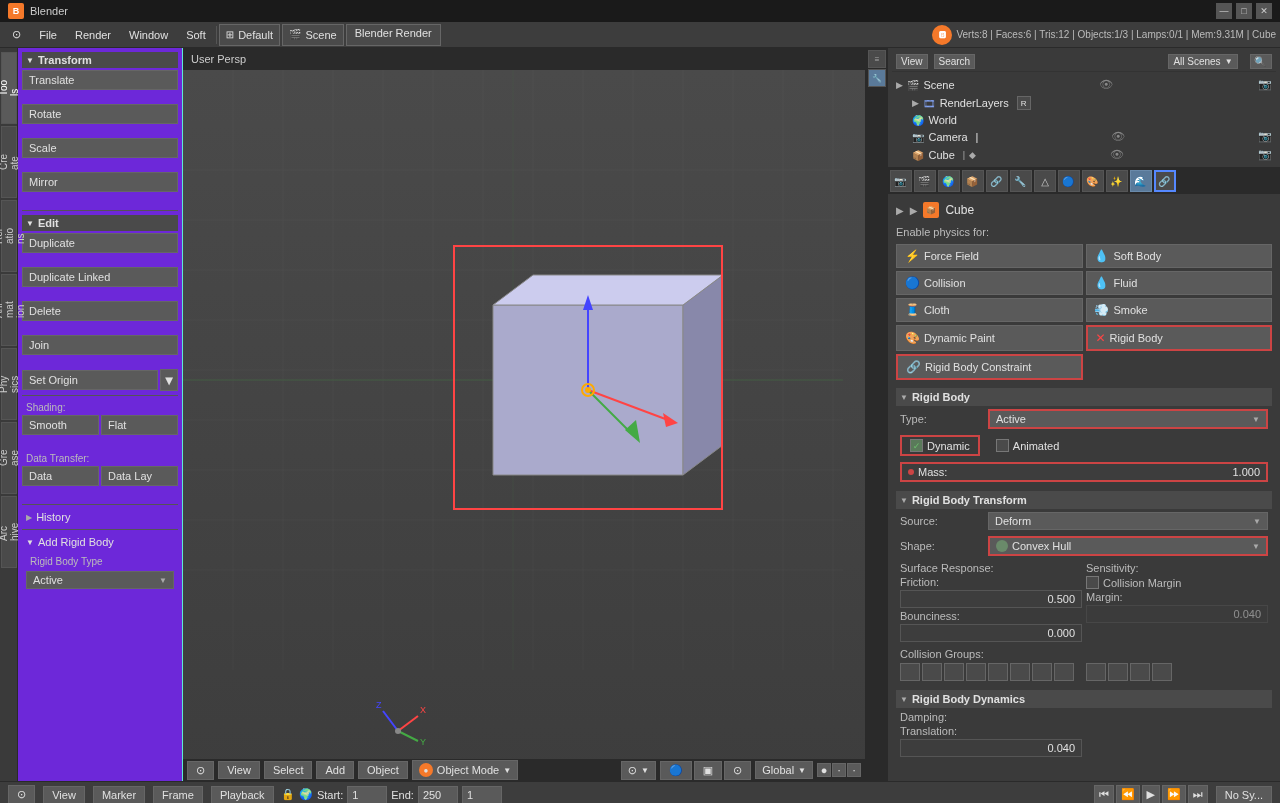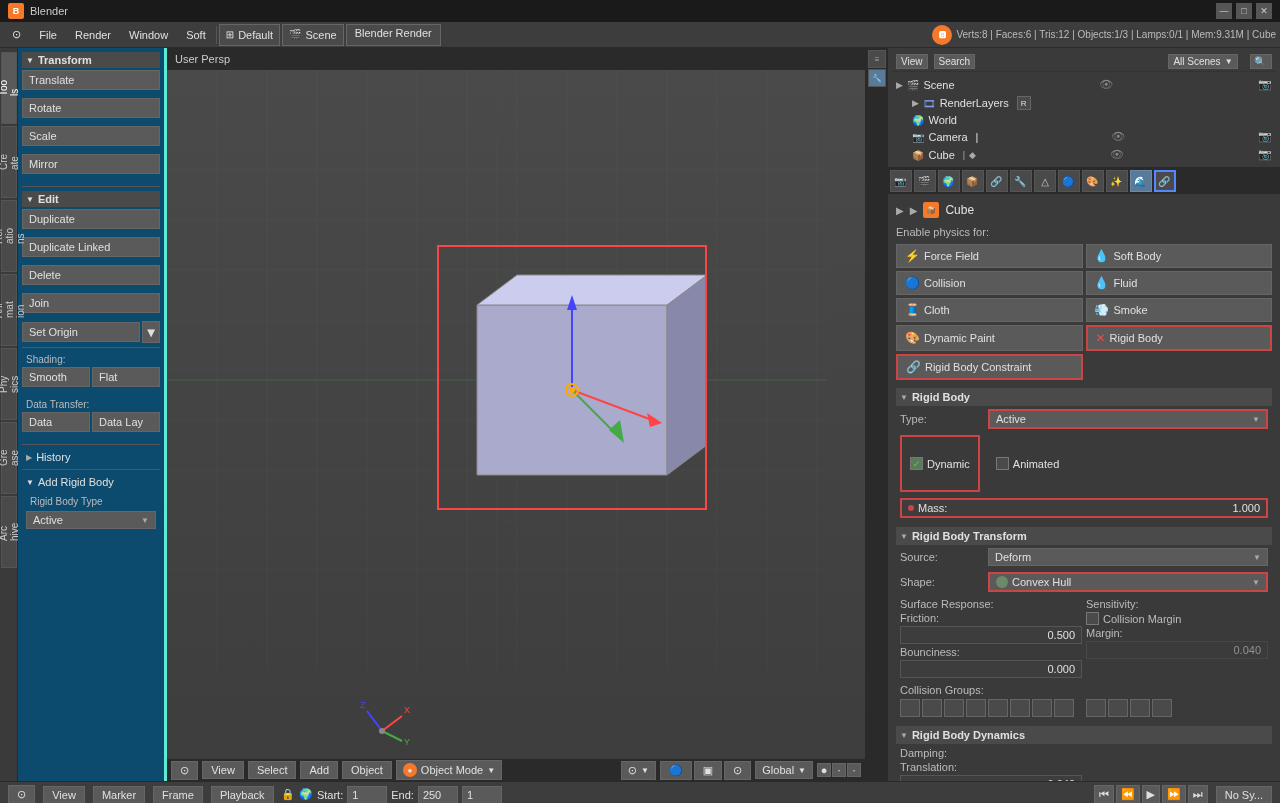--- a/index.html
+++ b/index.html
@@ -18,24 +18,24 @@
     .menu-btn { background: #3d3d3d; border: none; color: #e0e0e0; font-size: 11px; padding: 2px 8px; cursor: pointer; height: 22px; }
     .menu-workspace { background: #4a4a4a; border: 1px solid #666; padding: 2px 6px; color: #e0e0e0; font-size: 11px; display: flex; align-items: center; gap: 4px; cursor: pointer; height: 22px; }
     .menu-render-engine { background: #4a4a4a; border: 1px solid #666; padding: 2px 8px; color: #e0e0e0; font-size: 11px; cursor: pointer; height: 22px; }
     #info-bar { display: flex; align-items: center; gap: 4px; margin-left: auto; font-size: 10px; color: #bbb; }
     .blender-logo { width: 20px; height: 20px; background: #f5792a; border-radius: 50%; display: flex; align-items: center; justify-content: center; color: white; font-size: 8px; font-weight: bold; }
 
     
     #main { display: flex; height: calc(803px - 22px - 26px - 26px - 22px); }
 
     
-    #tool-panel { width: 149px; background: #0c4a6e; padding: 4px; border-right: 3px solid #5eead4; overflow-y: auto; }
+    #tool-panel { width: 165px; background: #6d28d9; padding: 4px; border-right: 1px solid #5eead4; overflow-y: auto; }
     .panel-header { color: #e0e0e0; font-size: 11px; font-weight: bold; padding: 2px 4px; background: #4a4a4a; margin-bottom: 2px; display: flex; align-items: center; gap: 4px; }
     .panel-header::before { content: '▼'; font-size: 8px; }
-    .panel-btn { width: 100%; background: #5a5a5a; border: 1px solid #666; color: #e0e0e0; font-size: 11px; padding: 3px 6px; margin-bottom: 8px; cursor: pointer; text-align: left; }
+    .panel-btn { width: 100%; background: #5a5a5a; border: 1px solid #666; color: #e0e0e0; font-size: 11px; padding: 3px 6px; margin-bottom: 14px; cursor: pointer; text-align: left; }
     .panel-btn-row { display: flex; gap: 2px; margin-bottom: 2px; }
     .panel-btn-row .panel-btn { flex: 1; }
     .panel-select { display: flex; align-items: center; gap: 2px; margin-bottom: 2px; }
     .panel-label { font-size: 10px; color: #bbb; padding: 2px 4px; }
     .section-divider { height: 1px; background: #555; margin: 4px 0; }
     .collapsed-header { display: flex; align-items: center; gap: 4px; font-size: 11px; color: #e0e0e0; padding: 2px 4px; cursor: pointer; }
     .collapsed-header::before { content: '▼'; font-size: 8px; }
 
     
     #viewport { flex: 1; background: #3d3d3d; position: relative; overflow: hidden; }
@@ -490,21 +490,21 @@
               </div>
 
               <div class="rb-row">
                 <span class="rb-label">Type:</span>
                 <div class="rb-dropdown rb-highlighted">
                   <span class="rb-dropdown-text">Active</span>
                 </div>
               </div>
 
               <div class="rb-checkrow">
-                <div class="rb-check check-highlight" style="border:2px solid #cc4444;padding:20px 8px;">
+                <div class="rb-check check-highlight" style="border:2px solid #cc4444;padding:2px 8px;">
                   <div class="rb-checkbox checked"></div>
                   <span class="rb-check-label">Dynamic</span>
                 </div>
                 <div class="rb-check">
                   <div class="rb-checkbox unchecked"></div>
                   <span class="rb-check-label">Animated</span>
                 </div>
               </div>
 
               <div class="rb-mass-row">

